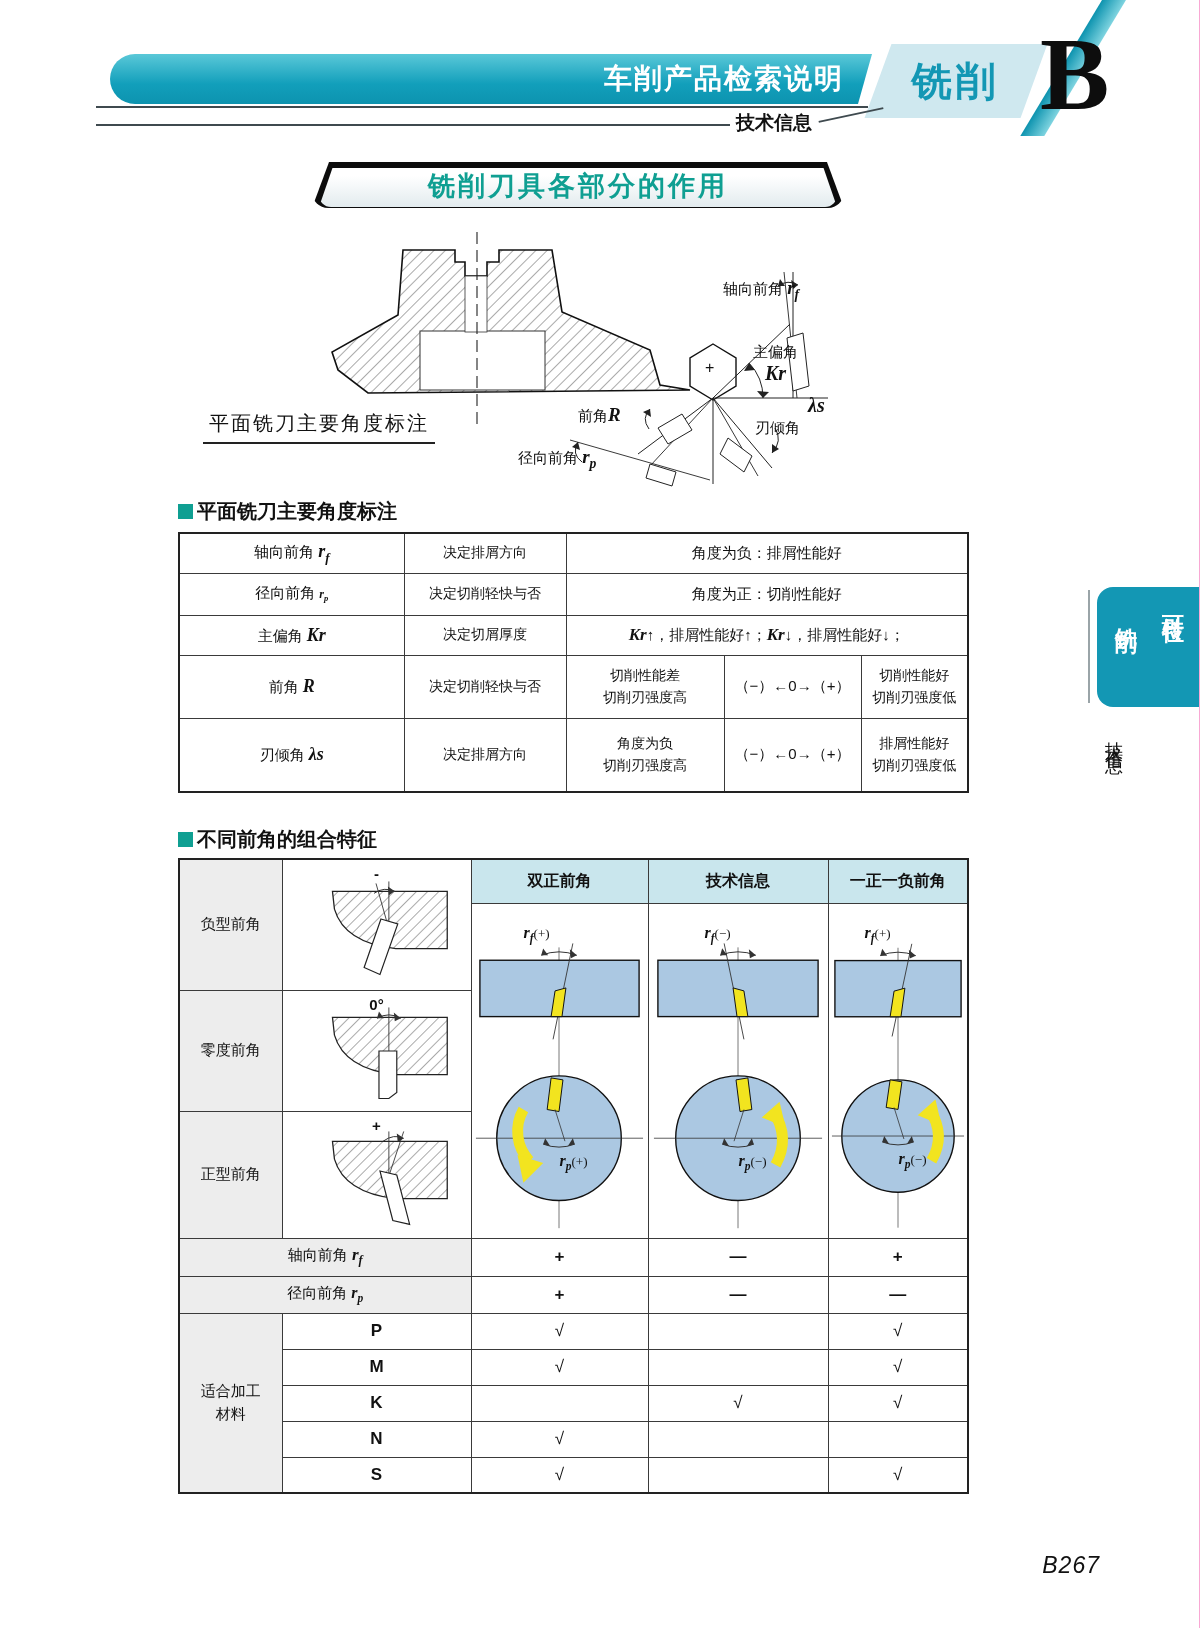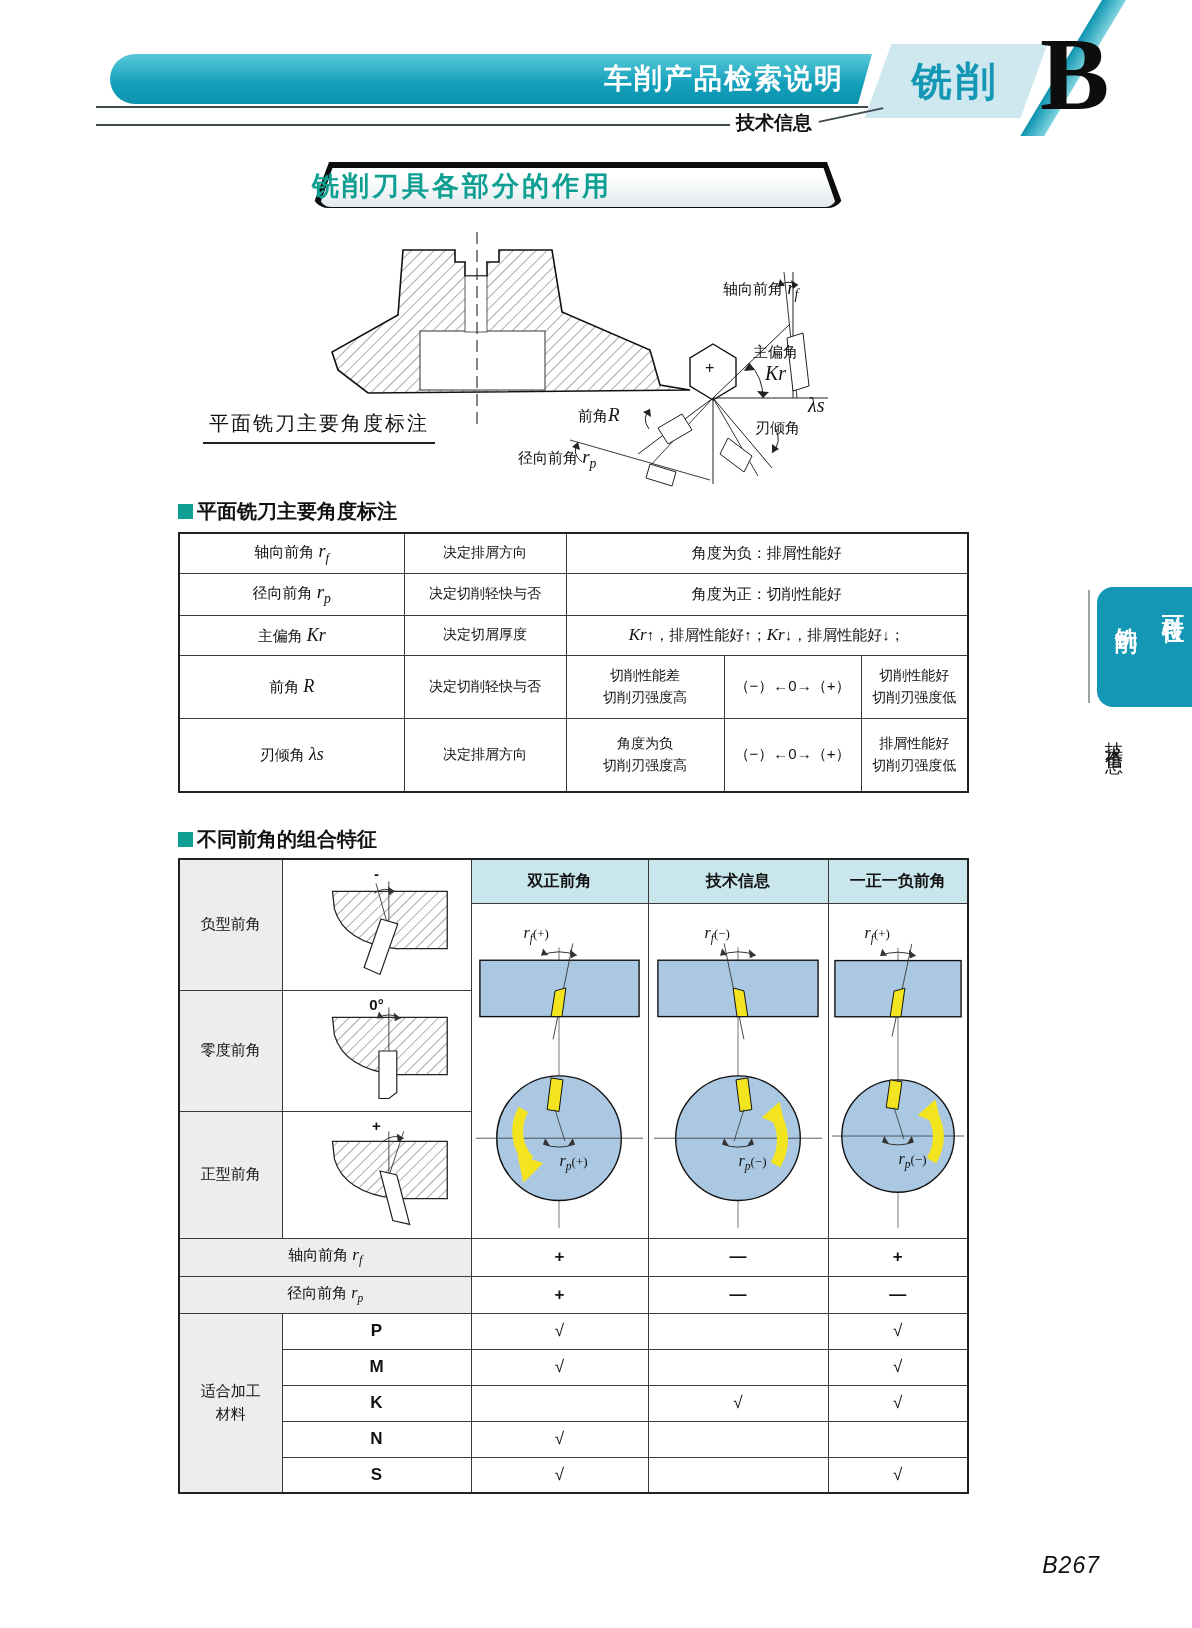--- a/index.html
+++ b/index.html
@@ -1,21 +1,21 @@
 <!DOCTYPE html>
 <html style="--accent: #0f9f92; --teal: #1397b4; --header-bg: #c9e6ed; --label-bg: #ededed; --lightblue: #abc8e2; --yellow: #f2e41f;"><head>
 <meta charset="utf-8">
 <style>
   :root{
     --accent:#0f9f92; --teal:#1397b4; --header-bg:#c9e6ed; --label-bg:#ededed;
     --lightblue:#abc8e2; --yellow:#f2e41f;
   }
   *{margin:0;padding:0;box-sizing:border-box}
   body{background:#888;font-family:"Liberation Sans","DejaVu Sans",sans-serif;color:#111}
-  .page{position:relative;width:1200px;height:1628px;background:#fff;margin:0 auto;overflow:hidden;border-right:8px solid #f9a8d4}
+  .page{position:relative;width:1200px;height:1628px;background:#fff;margin:0 auto;overflow:hidden;border-right:1px solid #f9a8d4}
   .abs{position:absolute}
   
   .main-banner{left:110px;top:54px;width:762px;height:50px;
     background:linear-gradient(180deg,#5ac8d8,#129fbb 60%,#0d93af);
     border-radius:25px 0 0 25px;
     clip-path:polygon(0 0,100% 0,calc(100% - 14px) 100%,0 100%);
     display:flex;align-items:center;justify-content:flex-end;padding-right:28px}
   .main-banner span{color:#fff;font-size:28px;font-weight:bold;letter-spacing:2px}
   .cat-tab{left:878px;top:44px;width:156px;height:74px;background:#cfe8ef;transform:skewX(-20deg);
     display:flex;align-items:center;justify-content:center}
@@ -26,28 +26,28 @@
     font-weight:bold;font-size:104px;line-height:104px;color:#0d0d0d}
   .rule{background:#3f4a4f}
   .subtitle{left:736px;top:110px;font-size:19px;font-weight:bold}
   
   .title-banner{left:312px;top:162px;width:532px;height:46px}
   .tb-black{position:absolute;inset:0;background:#0c0c0c;border-radius:16px;
     clip-path:polygon(3.2% 0,96.8% 0,100% 100%,0 100%)}
   .tb-white{position:absolute;top:6px;left:7px;right:7px;bottom:1px;
     background:linear-gradient(180deg,#ffffff 20%,#e2ebee);border-radius:12px;
     clip-path:polygon(2.6% 0,97.4% 0,100% 100%,0 100%)}
-  .tb-text{position:absolute;inset:6px 0 0 0;text-align:left;font-size:27px;font-weight:bold;
+  .tb-text{position:absolute;inset:6px 0 0 0;text-align:center;font-size:27px;font-weight:bold;
     color:var(--accent);letter-spacing:3px}
   
   .sec-title{display:flex;align-items:center;gap:4px;font-size:20px;font-weight:bold}
   .bullet{width:15px;height:15px;background:var(--accent);display:inline-block}
   
   .dlabel{font-size:15px;white-space:nowrap}
-  .sym{font-family:"Liberation Serif","DejaVu Serif",serif;font-style:italic;font-weight:normal}
+  .sym{font-family:"Liberation Serif","DejaVu Serif",serif;font-style:italic;font-weight:bold}
   .sym sub{font-size:0.72em}
   .caption{font-size:20px;border-bottom:2px solid #222;padding:0 6px 5px 6px;letter-spacing:2px}
   
   table.tb{border-collapse:collapse;table-layout:fixed;position:absolute;background:#fff;border:2px solid #222}
   .tb td{border:1px solid #3a3a3a;text-align:center;vertical-align:middle;padding:0;overflow:hidden}
   .hd{background:var(--header-bg);font-weight:bold;font-size:16px}
   .lbl{background:var(--label-bg);font-size:15px}
   .t1-name{font-size:15px}
   .t1-func{font-size:14px}
   .t1-eff{font-size:15px}
@@ -171,21 +171,21 @@
         <col style="width:137px">
         <col style="width:107px">
       </colgroup>
     <tbody>
     <tr style="height:40px">
       <td class="t1-name"><span>轴向前角 </span><span class="sym" style="font-size:18px"><i>r</i><sub>f</sub></span></td>
       <td class="t1-func">决定排屑方向</td>
       <td class="t1-eff" colspan="3">角度为负：排屑性能好</td>
     </tr>
     <tr style="height:42px">
-      <td class="t1-name"><span>径向前角 </span><span class="sym" style="font-size:19px"><i>r</i><sub>p</sub></span></td>
+      <td class="t1-name"><span>径向前角 </span><span class="sym" style="font-size:12px"><i>r</i><sub>p</sub></span></td>
       <td class="t1-func">决定切削轻快与否</td>
       <td class="t1-eff" colspan="3">角度为正：切削性能好</td>
     </tr>
     <tr style="height:40px">
       <td class="t1-name"><span>主偏角 </span><span class="sym" style="font-size:18px">Kr</span></td>
       <td class="t1-func">决定切屑厚度</td>
       <td class="t1-eff" colspan="3">
         <span class="sym" style="font-size:17px">Kr</span><span>↑，排屑性能好↑；</span><span class="sym" style="font-size:17px">Kr</span><span>↓，排屑性能好↓；</span>
       </td>
     </tr>

